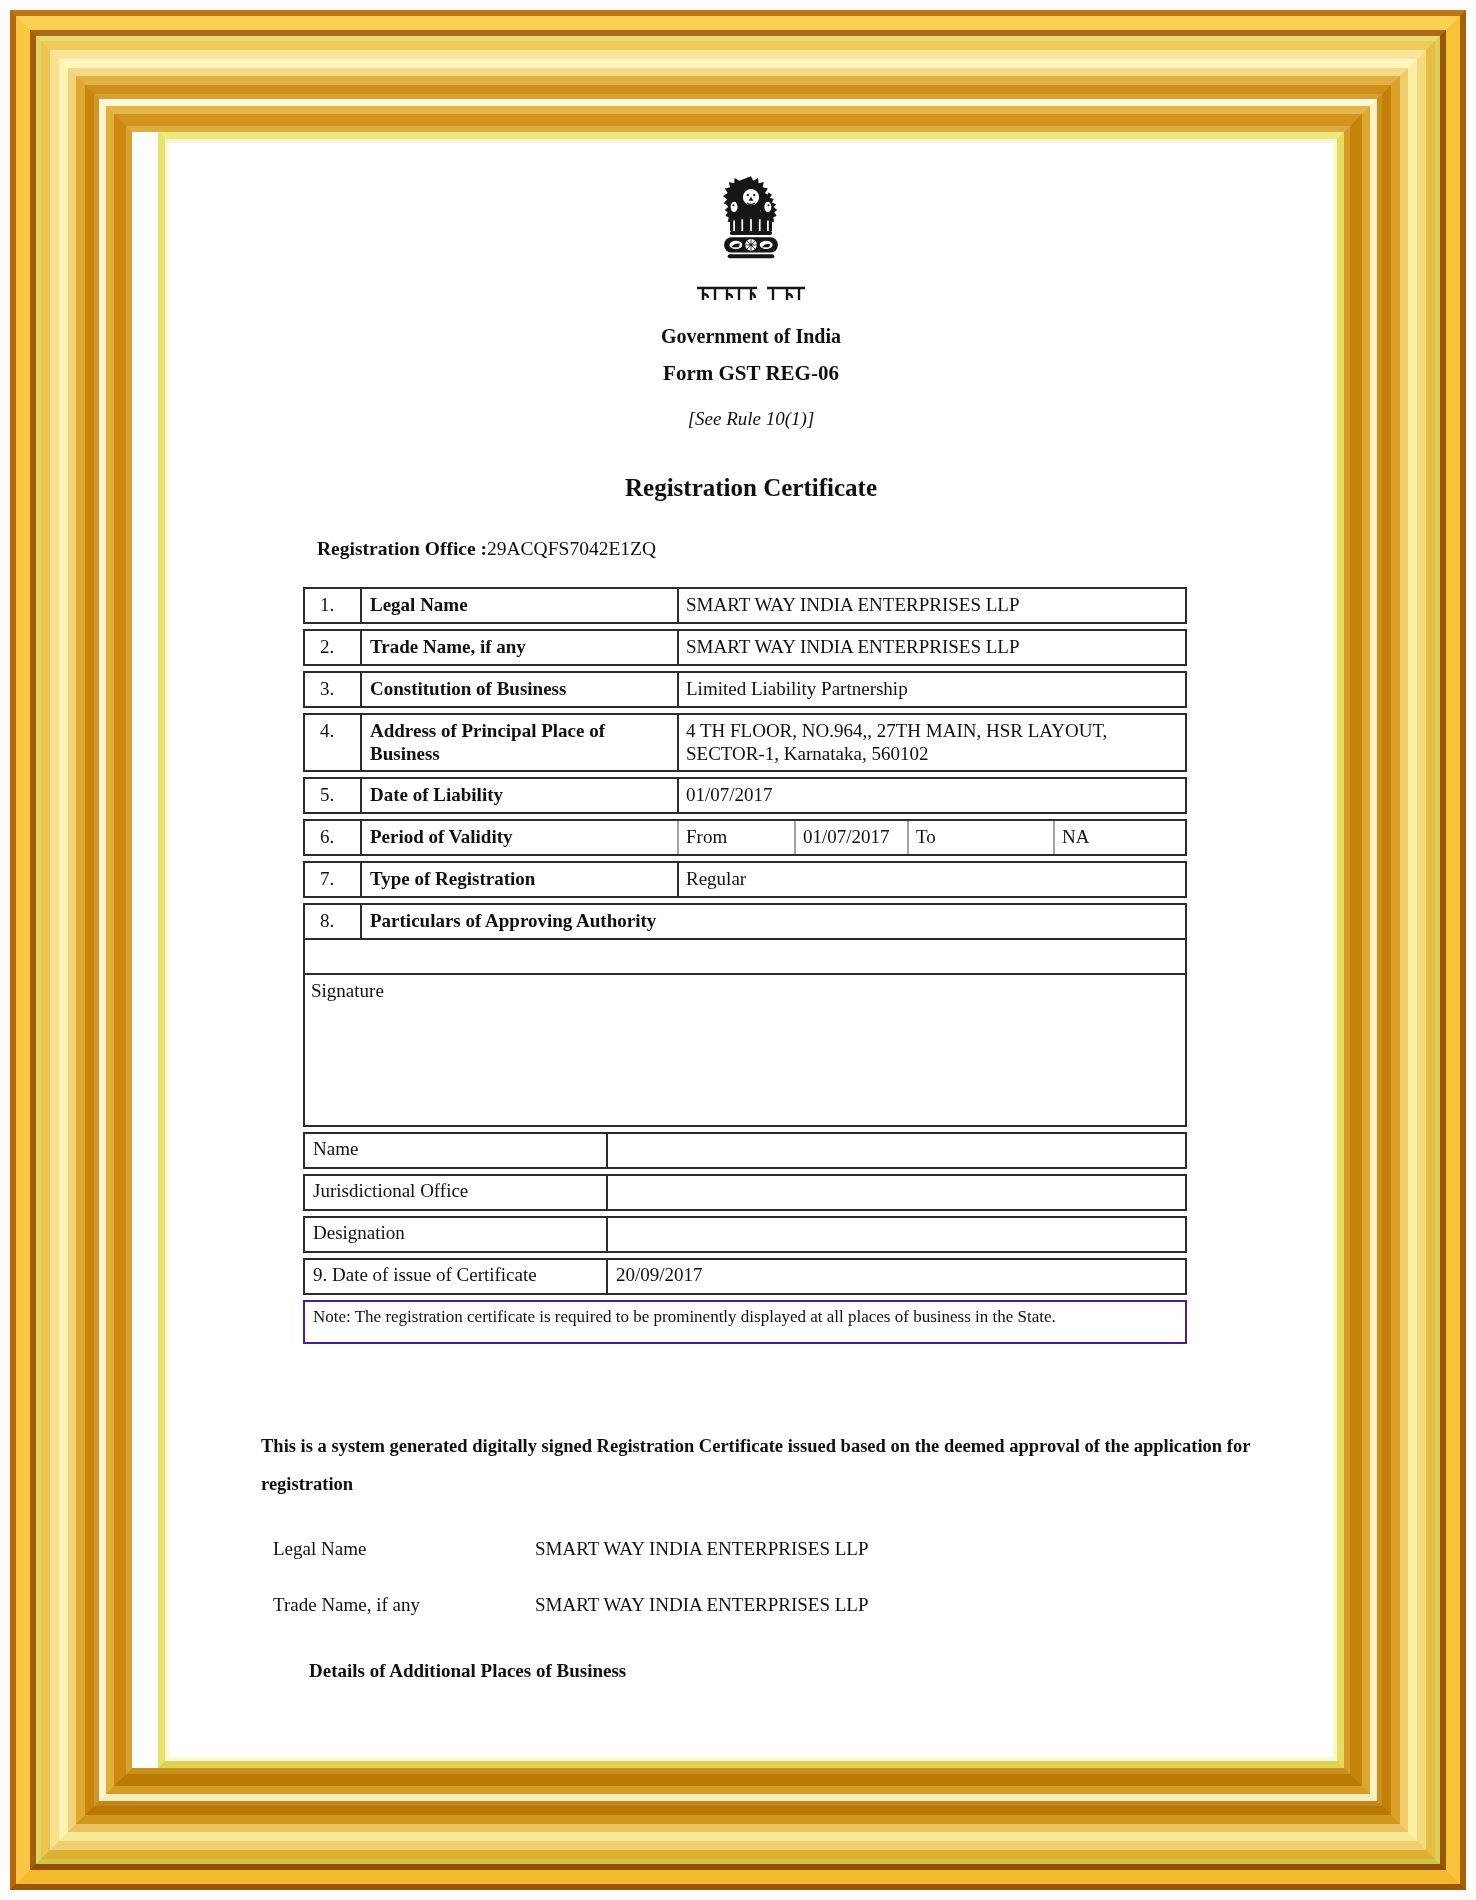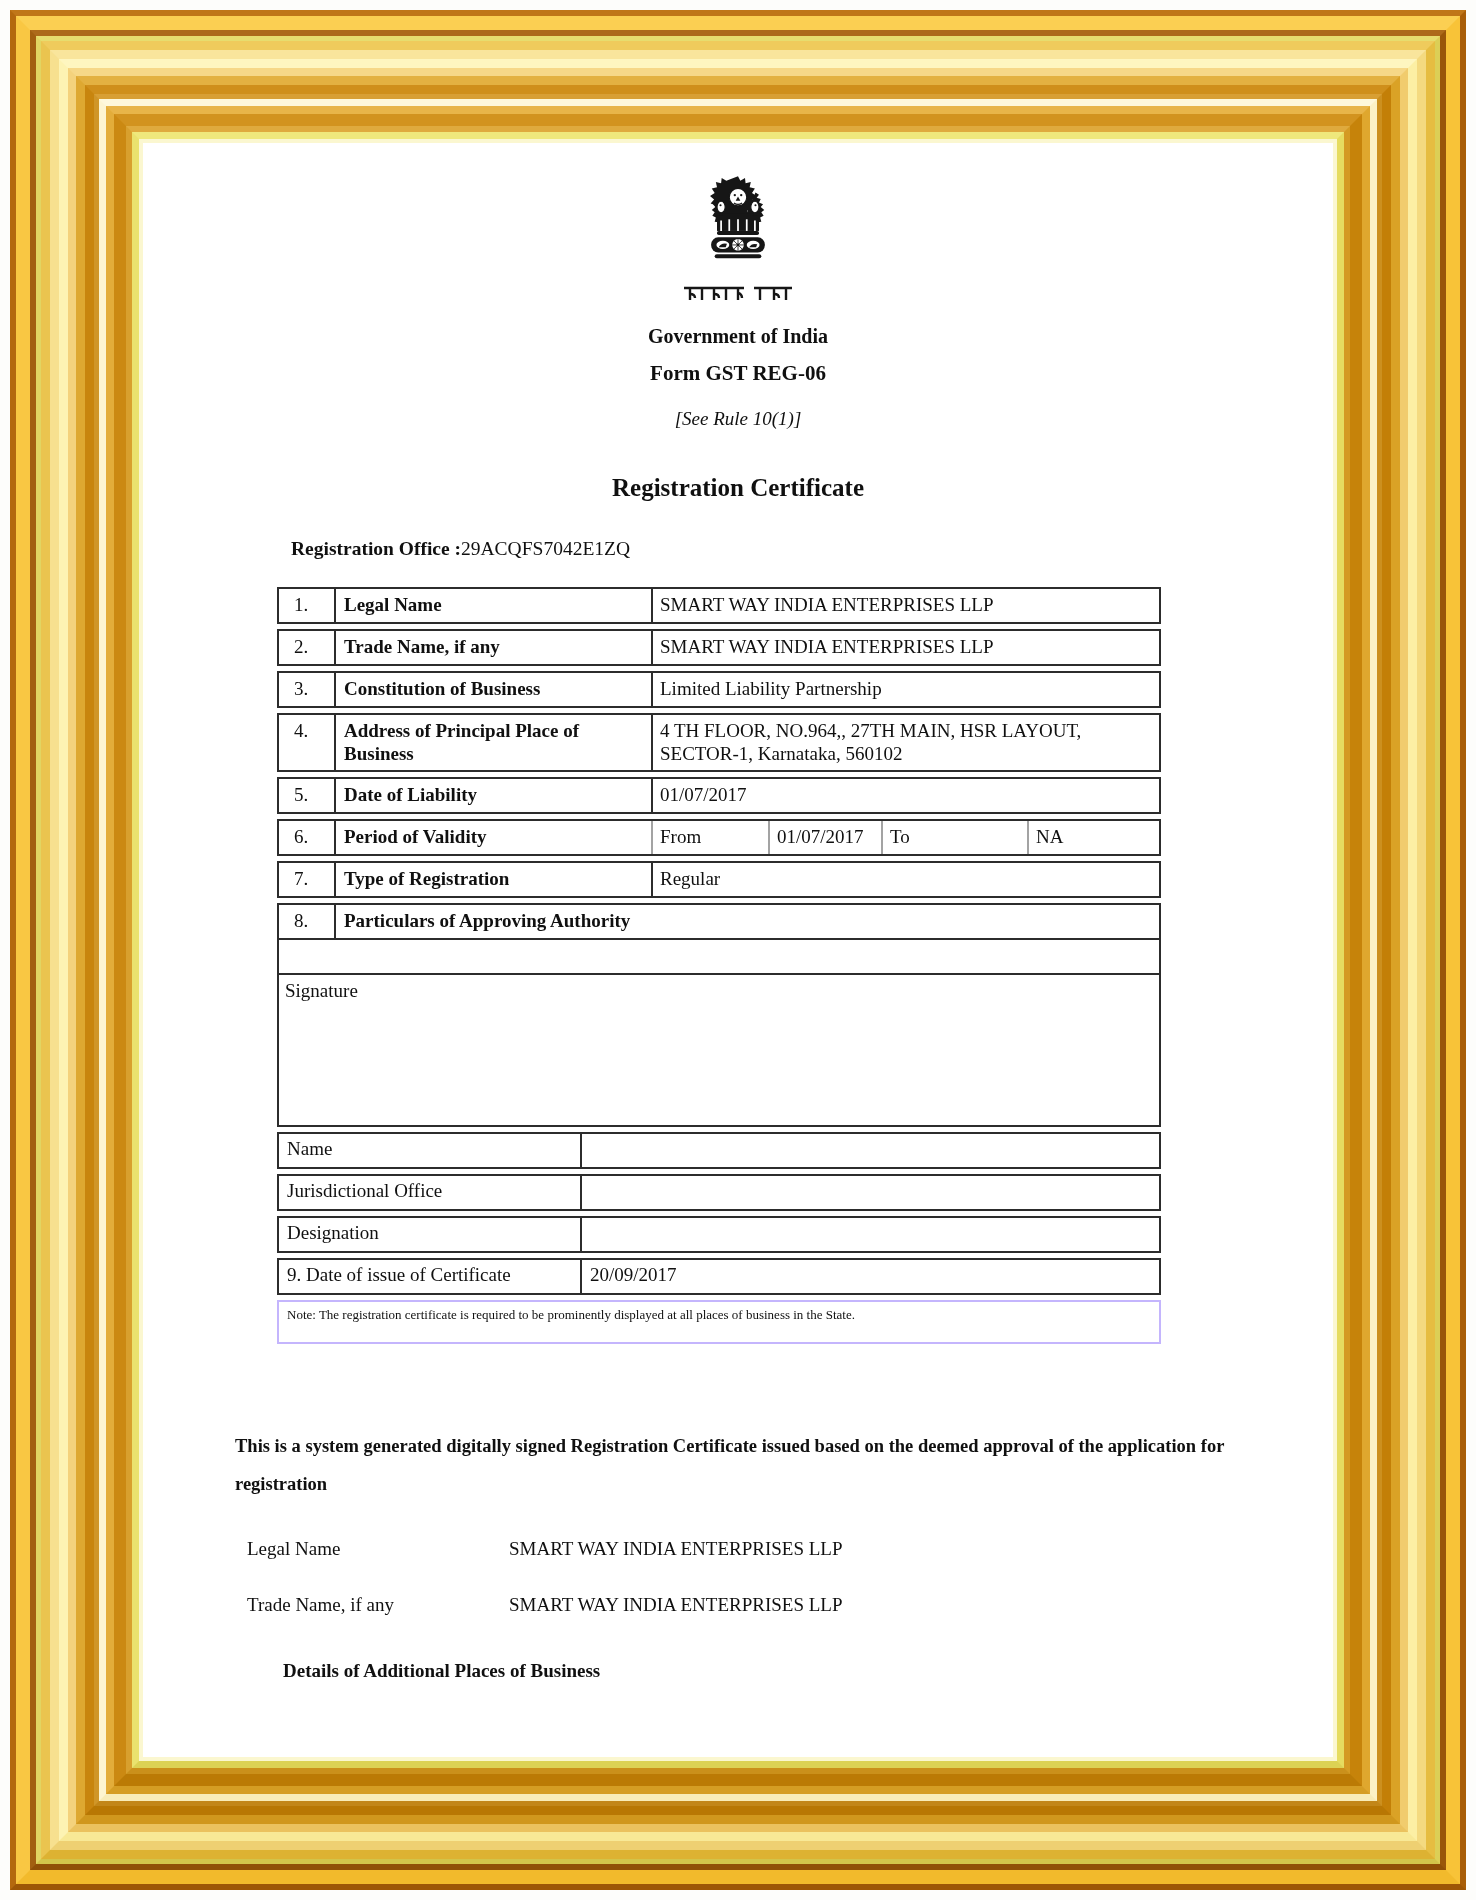--- a/index.html
+++ b/index.html
@@ -15,21 +15,21 @@
   .r4 {border:9px  solid #e9c24a;border-color:#efcb5c #e6bd41 #ddb232 #eac44f;}
   .r5 {border:9px  solid #f6de8a;border-color:#f9e59c #f4da80 #eed072 #f7e08f;}
   .r6 {border:9px  solid #fdf2ae;border-color:#fef6c0 #fcefa4 #f8e996 #fdf3b3;}
   .r7 {border:8px  solid #f3d077;border-color:#f6d888 #f1cc6d #ebc25e #f4d27c;}
   .r8 {border:9px  solid #dda62e;border-color:#e3b141 #daa226 #d0971d #dea831;}
   .r9 {border:9px  solid #c6830c;border-color:#cf8f1b #c37f07 #b87703 #c8850e;}
   .r10{border:5px  solid #cf9425;border-color:#d89f34 #cc901f #c28618 #d09628;}
   .r11{border:7px  solid #fdf4cd;border-color:#fef8db #fcf2c6 #f8ecb8 #fdf5d1;}
   .r12{border:8px  solid #e2ab36;border-color:#e8b549 #dfa72e #d59d24 #e3ad3a;}
   .r13{border:12px solid #c9870f;border-color:#d2931f #c6830a #bb7a05 #cb8912;}
-  .r14{border:6px  solid #d79e2b;border-color:#dfaa3e #d49a23 #ca901b #d8a02e;}
+  .r14{border:6px  solid #d79e2b;border-color:#dfaa3e #d49a23 #ca901b #d8a02e;padding-left:26px;}
   .r15{border:7px  solid #e9e06a;border-color:#efe87c #e6dc60 #dcd254 #eae26e;}
   .r16{border:4px  solid #fbf7d0;}
   .content{background:#ffffff;overflow:hidden;padding:32px 16px 0 16px;}
 
   .centered{text-align:center;}
   .emblem-wrap{width:100%;text-align:center;}
   .emblem-svg{display:inline-block;}
   .motto-svg{display:block;margin:4px auto 0 auto;}
   .gov-title {margin-top:22px;font-size:20px;font-weight:bold;}
   .form-title{margin-top:13px;font-size:21px;font-weight:bold;}
@@ -52,21 +52,21 @@
   
   .grp{border:2px solid #2c2c2c;margin-bottom:5px;}
   .grp-head{display:flex;min-height:33px;border-bottom:2px solid #2c2c2c;}
   .grp-empty{height:33px;border-bottom:2px solid #2c2c2c;}
   .grp-sign{height:150px;padding:4px 6px;box-sizing:border-box;font-size:19px;}
 
   
   .tbl2{margin-top:1px;margin-left:118px;width:884px;font-size:19px;}
   .c2-label{width:301px;box-sizing:border-box;padding:4px 8px;flex:none;}
   .c2-value{flex:1;box-sizing:border-box;border-left:2px solid #2c2c2c;padding:4px 8px;}
-  .note-row{border:2px solid #c4b5fd;padding:5px 8px;font-size:13px;min-height:30px;}
+  .note-row{border:2px solid #4c1d95;padding:5px 8px;font-size:17px;min-height:30px;}
 
   .sys-note{margin-top:84px;margin-left:76px;width:1030px;font-size:18.5px;font-weight:bold;line-height:2.05;}
   .fields{margin-top:34px;margin-left:88px;font-size:19px;}
   .field-row{display:flex;margin-bottom:34px;}
   .field-label{width:262px;flex:none;}
   .add-heading{margin-top:44px;margin-left:124px;font-size:19px;font-weight:bold;}
 </style>
 </head>
 <body>
 

